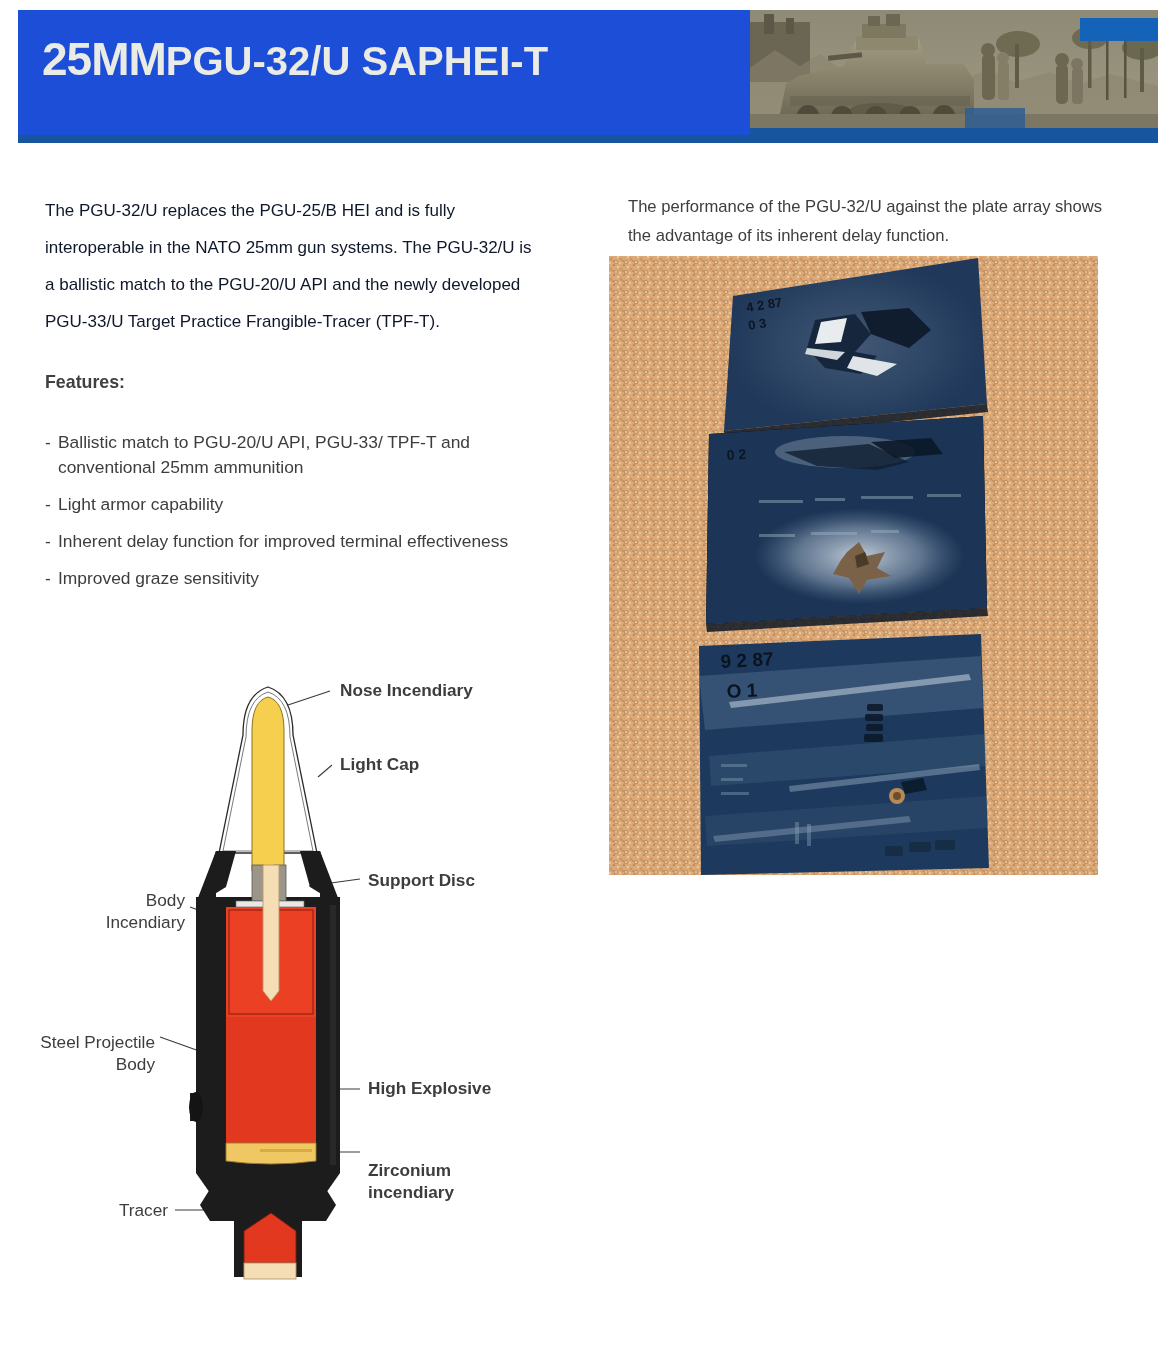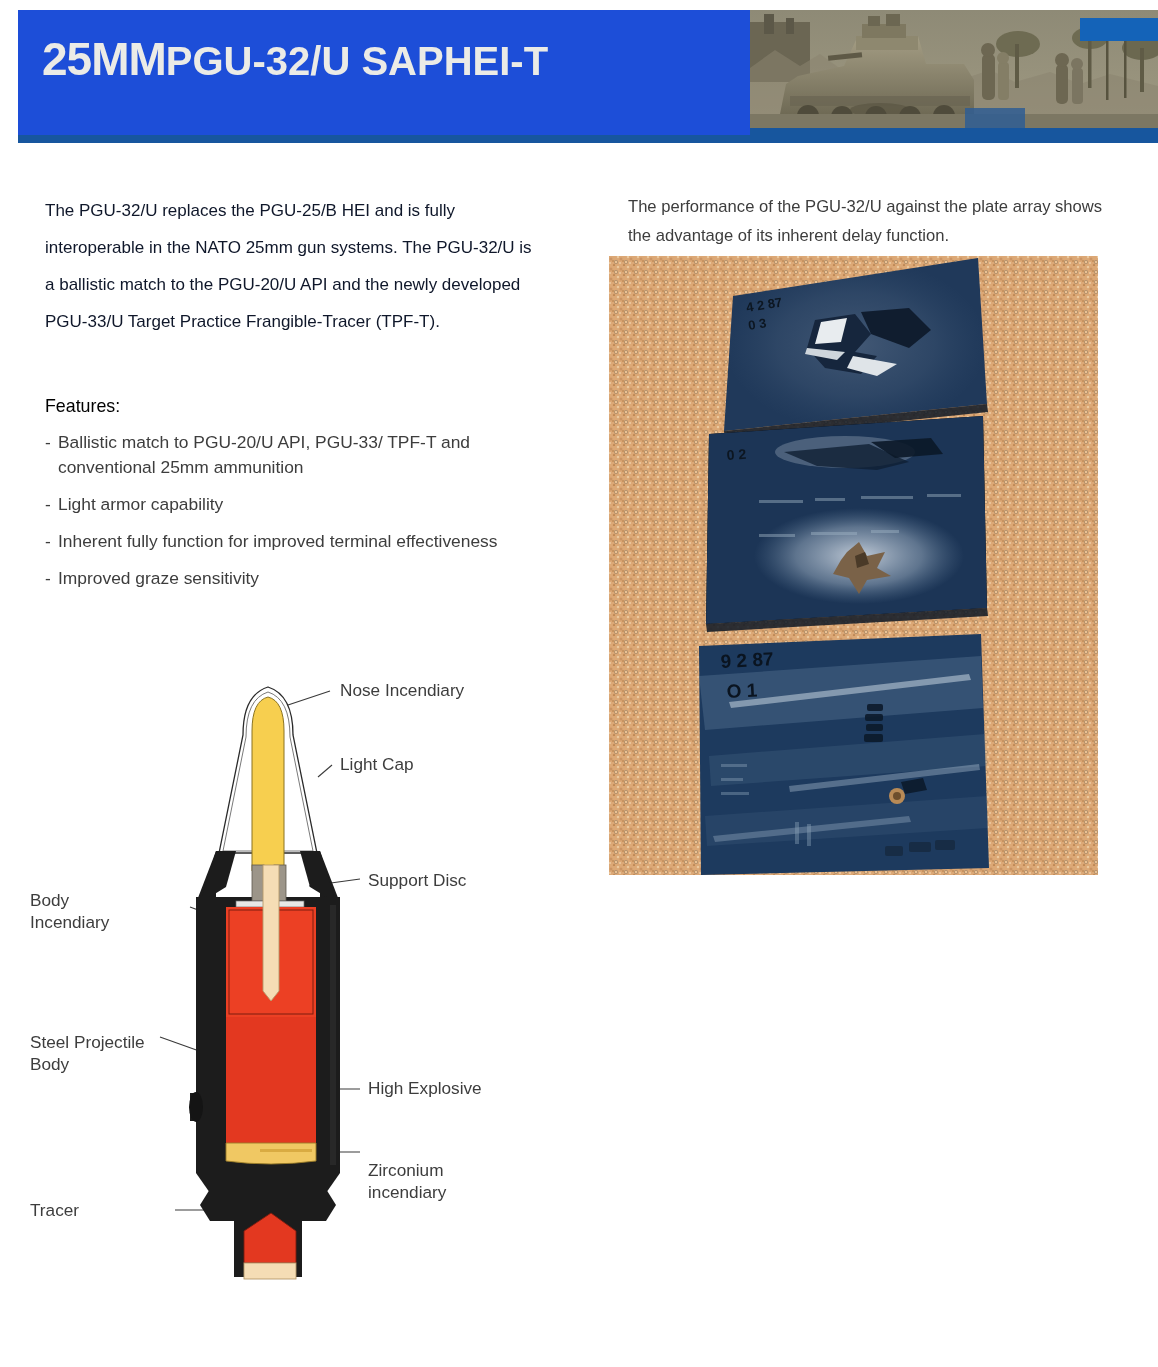--- a/index.html
+++ b/index.html
@@ -103,24 +103,24 @@
   }
   .para-right {
     font-size: 16.6px;
     line-height: 29px;
     color: #3d3d3d;
     margin: 0;
   }
   .features-head {
     position: absolute;
     left: 45px;
-    top: 396px;
+    top: 372px;
     font-size: 17.8px;
-    font-weight: normal;
-    color: #000000;
+    font-weight: bold;
+    color: #404040;
   }
   .features-list {
     position: absolute;
     left: 45px;
     top: 430px;
     width: 490px;
   }
   .feature-item {
     display: flex;
     font-size: 17.4px;
@@ -155,22 +155,22 @@
     height: 620px;
   }
   .diagram svg { display: block; }
   .lbl {
     position: absolute;
     font-size: 17.2px;
     line-height: 22px;
     color: #3d3d3d;
     white-space: pre-line;
   }
-  .lbl-r { text-align: left; }
-  .lbl-l { }
+  .lbl-r { text-align: left; font-weight: bold; }
+  .lbl-l { text-align: right; }
 </style>
 </head>
 <body>
 
 <div class="header">
 
   <div class="header-photo">
     <svg width="408" height="125" viewBox="0 0 408 125" preserveAspectRatio="none">
       <defs>
         <linearGradient id="skyG" x1="0" y1="0" x2="0" y2="1">
@@ -260,21 +260,21 @@
   <div class="feature-item">
     <span class="feature-dash">-</span>
     <span class="feature-text">Ballistic match to PGU-20/U API, PGU-33/ TPF-T and conventional 25mm ammunition</span>
   </div>
   <div class="feature-item">
     <span class="feature-dash">-</span>
     <span class="feature-text">Light armor capability</span>
   </div>
   <div class="feature-item">
     <span class="feature-dash">-</span>
-    <span class="feature-text">Inherent fully function for improved terminal effectiveness</span>
+    <span class="feature-text">Inherent delay function for improved terminal effectiveness</span>
   </div>
   <div class="feature-item">
     <span class="feature-dash">-</span>
     <span class="feature-text">Improved graze sensitivity</span>
   </div>
 </div>
 
 <div class="col-right">
   <p class="para-right">The performance of the PGU-32/U against the plate array shows the advantage of its inherent delay function.</p>
 </div>

